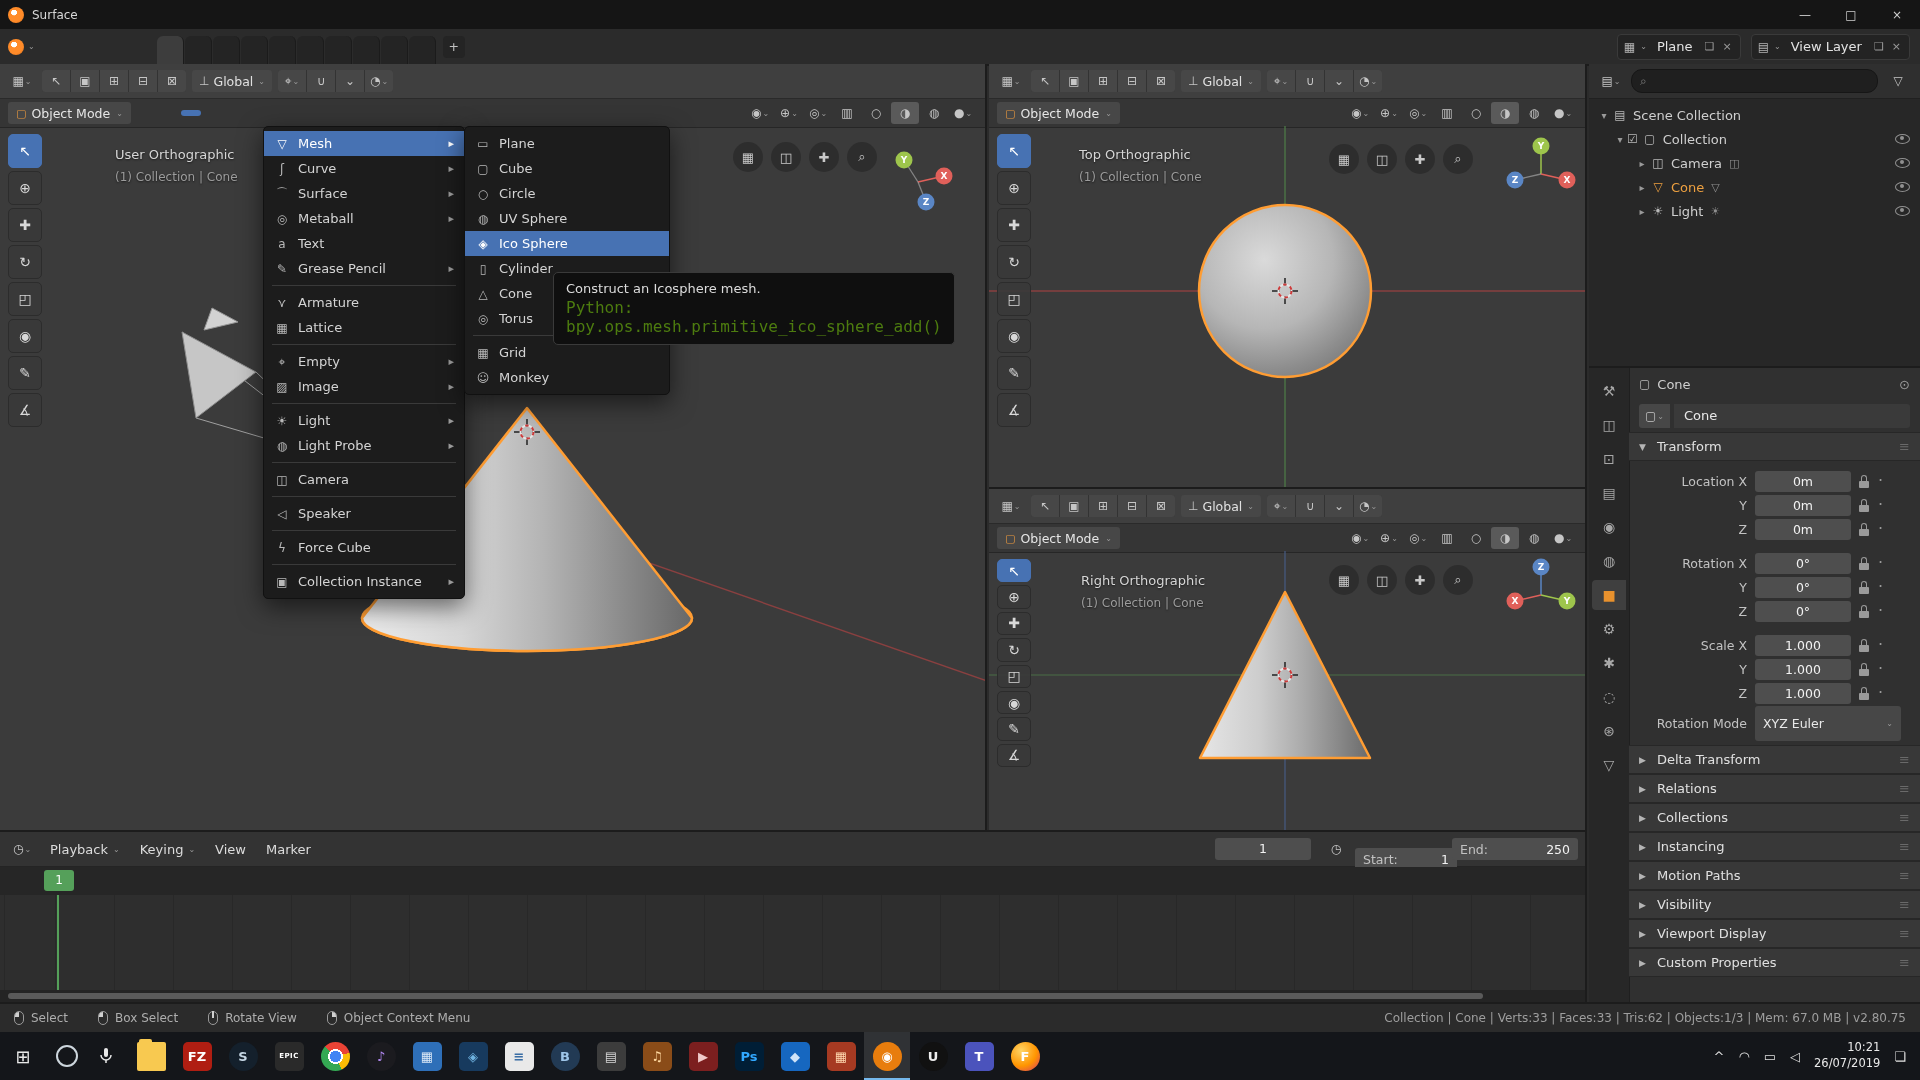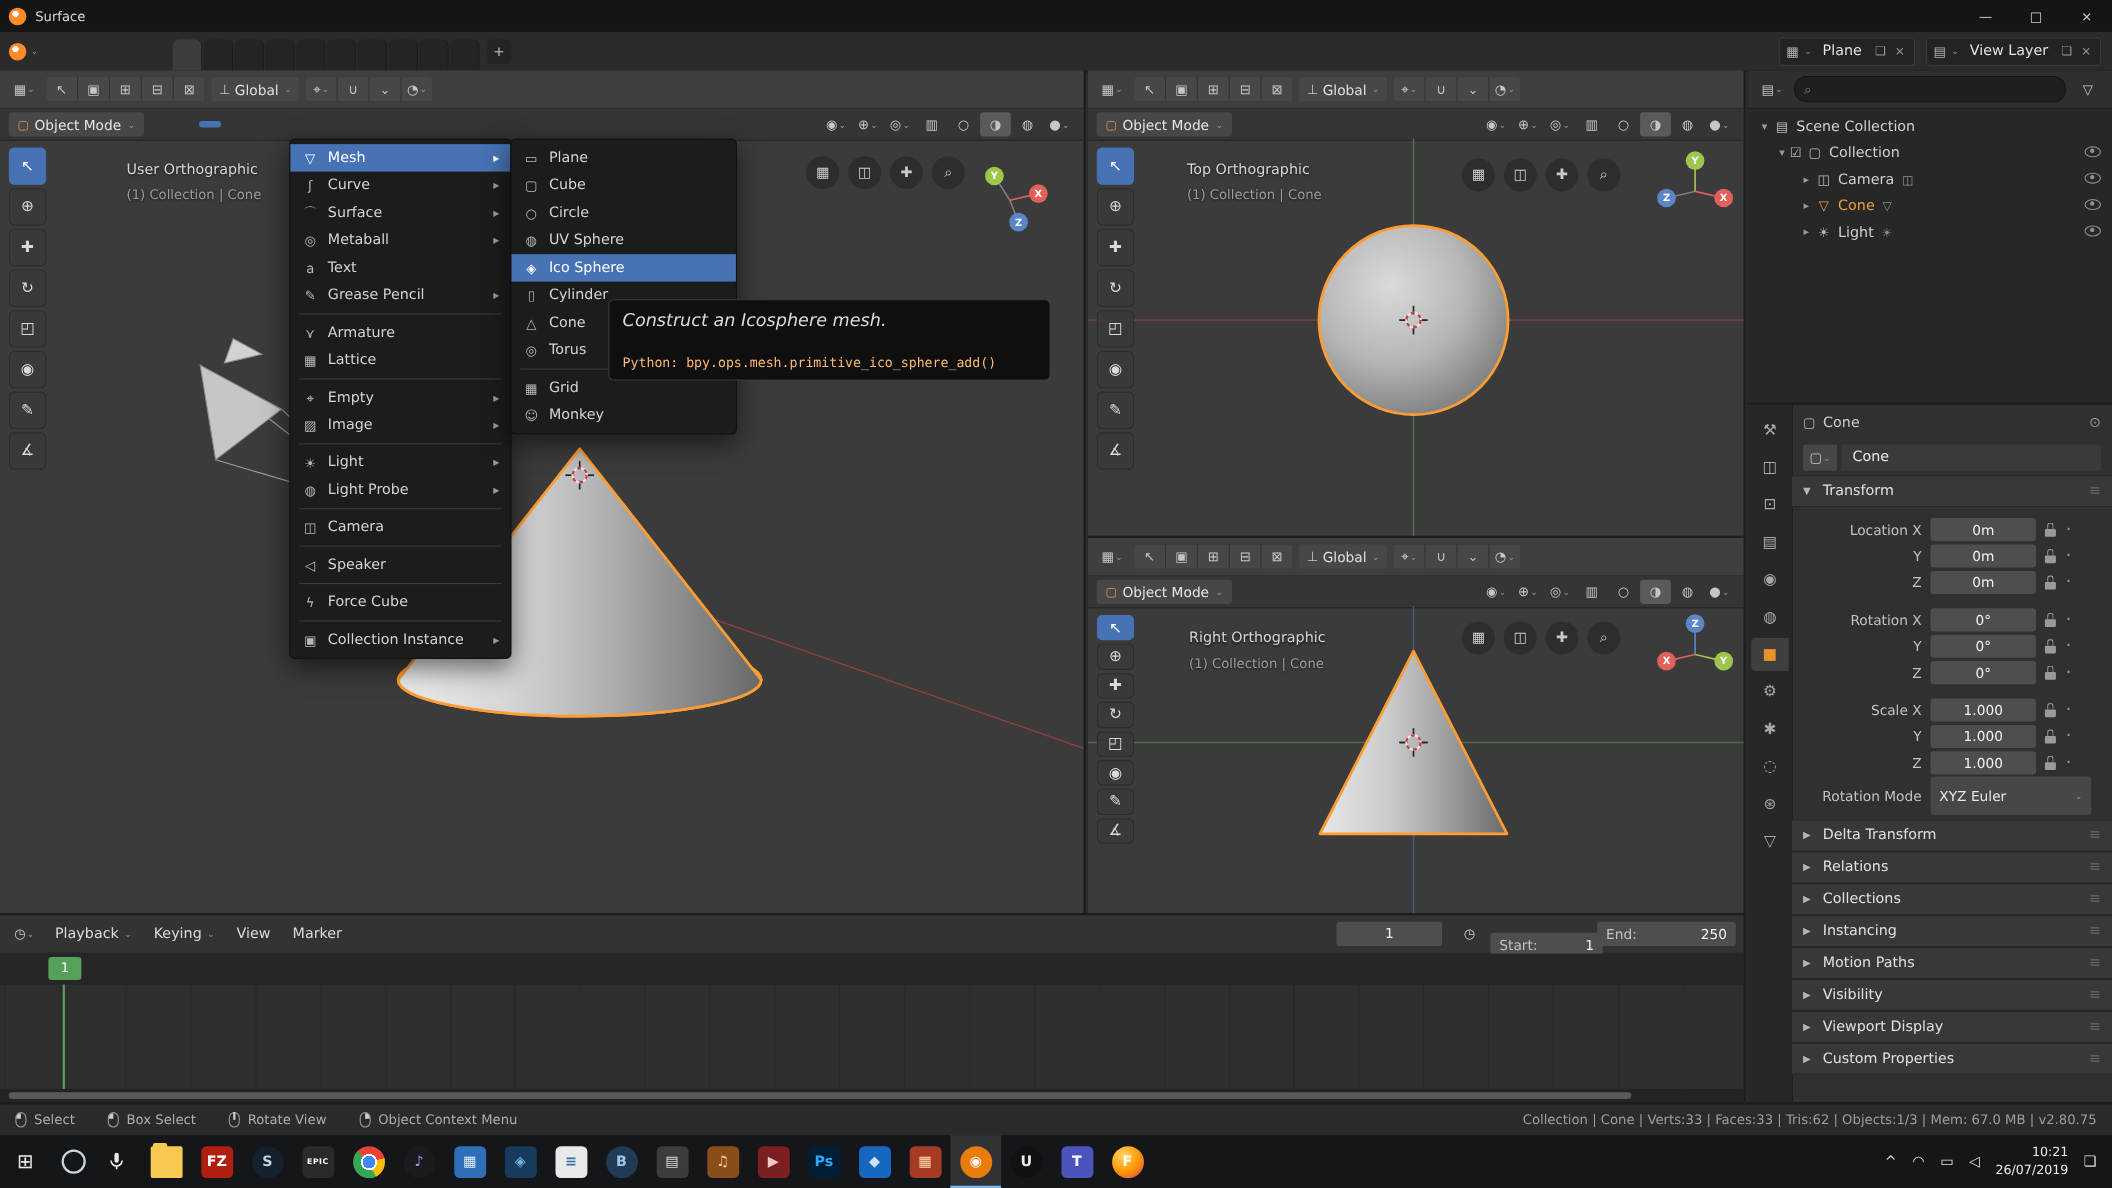--- a/index.html
+++ b/index.html
@@ -76,22 +76,22 @@
   .menu-item{display:flex;align-items:center;gap:8px;height:25px;padding:0 10px;font-size:13px;color:#d4d4d4;position:relative;}
   .menu-item .mi-icon{width:16px;text-align:center;color:#b9b9b9;font-size:12px;}
   .menu-item .mi-label{flex:1;}
   .menu-item .mi-arrow{visibility:hidden;color:#9a9a9a;font-size:11px;}
   .menu-item.has-submenu .mi-arrow{visibility:visible;}
   .menu-item.highlighted{background:#4772b3;color:#fff;}
   .menu-item.highlighted .mi-icon,.menu-item.highlighted .mi-arrow{color:#fff;}
   .menu-item.sep-after{margin-bottom:9px;}
   .menu-item.sep-after::after{content:'';position:absolute;left:8px;right:8px;bottom:-5px;height:1px;background:#3a3a3a;}
   #tooltip{position:absolute;left:553px;top:272px;width:402px;background:#0f0f0f;border:1px solid #3a3a3a;border-radius:5px;padding:8px 12px;z-index:60;box-sizing:border-box;}
-  .tt-line1{font-size:16px;color:#dcdcdc;margin-bottom:23px;font-style:italic;}
-  .tt-line2{font-size:12px;font-family:"DejaVu Sans Mono",monospace;color:#fdba74;}
+  .tt-line1{font-size:13px;color:#dcdcdc;margin-bottom:2px;}
+  .tt-line2{font-size:16px;font-family:"DejaVu Sans Mono",monospace;color:#4d7c0f;}
 
   
   #outliner{left:1589px;top:64px;width:331px;height:304px;background:#272727;border-bottom:2px solid #1c1c1c;}
   .ol-hd{height:34px;background:#2f2f2f;border-bottom:1px solid #202020;display:flex;align-items:center;gap:6px;padding:0 8px;}
   .ol-search{flex:1;height:22px;background:#1f1f1f;border:1px solid #161616;border-radius:11px;display:flex;align-items:center;padding:0 8px;color:#777;font-size:12px;}
   .tree{padding:4px 0;}
   .tree-row{display:flex;align-items:center;height:24px;font-size:13px;color:#cfcfcf;padding-right:10px;}
   .tree-row .disc{width:14px;text-align:center;color:#9a9a9a;font-size:10px;}
   .tree-row .cb{display:none;color:#b9b9b9;font-size:12px;margin-right:3px;}
   .tree-row.has-checkbox .cb{display:inline;}

